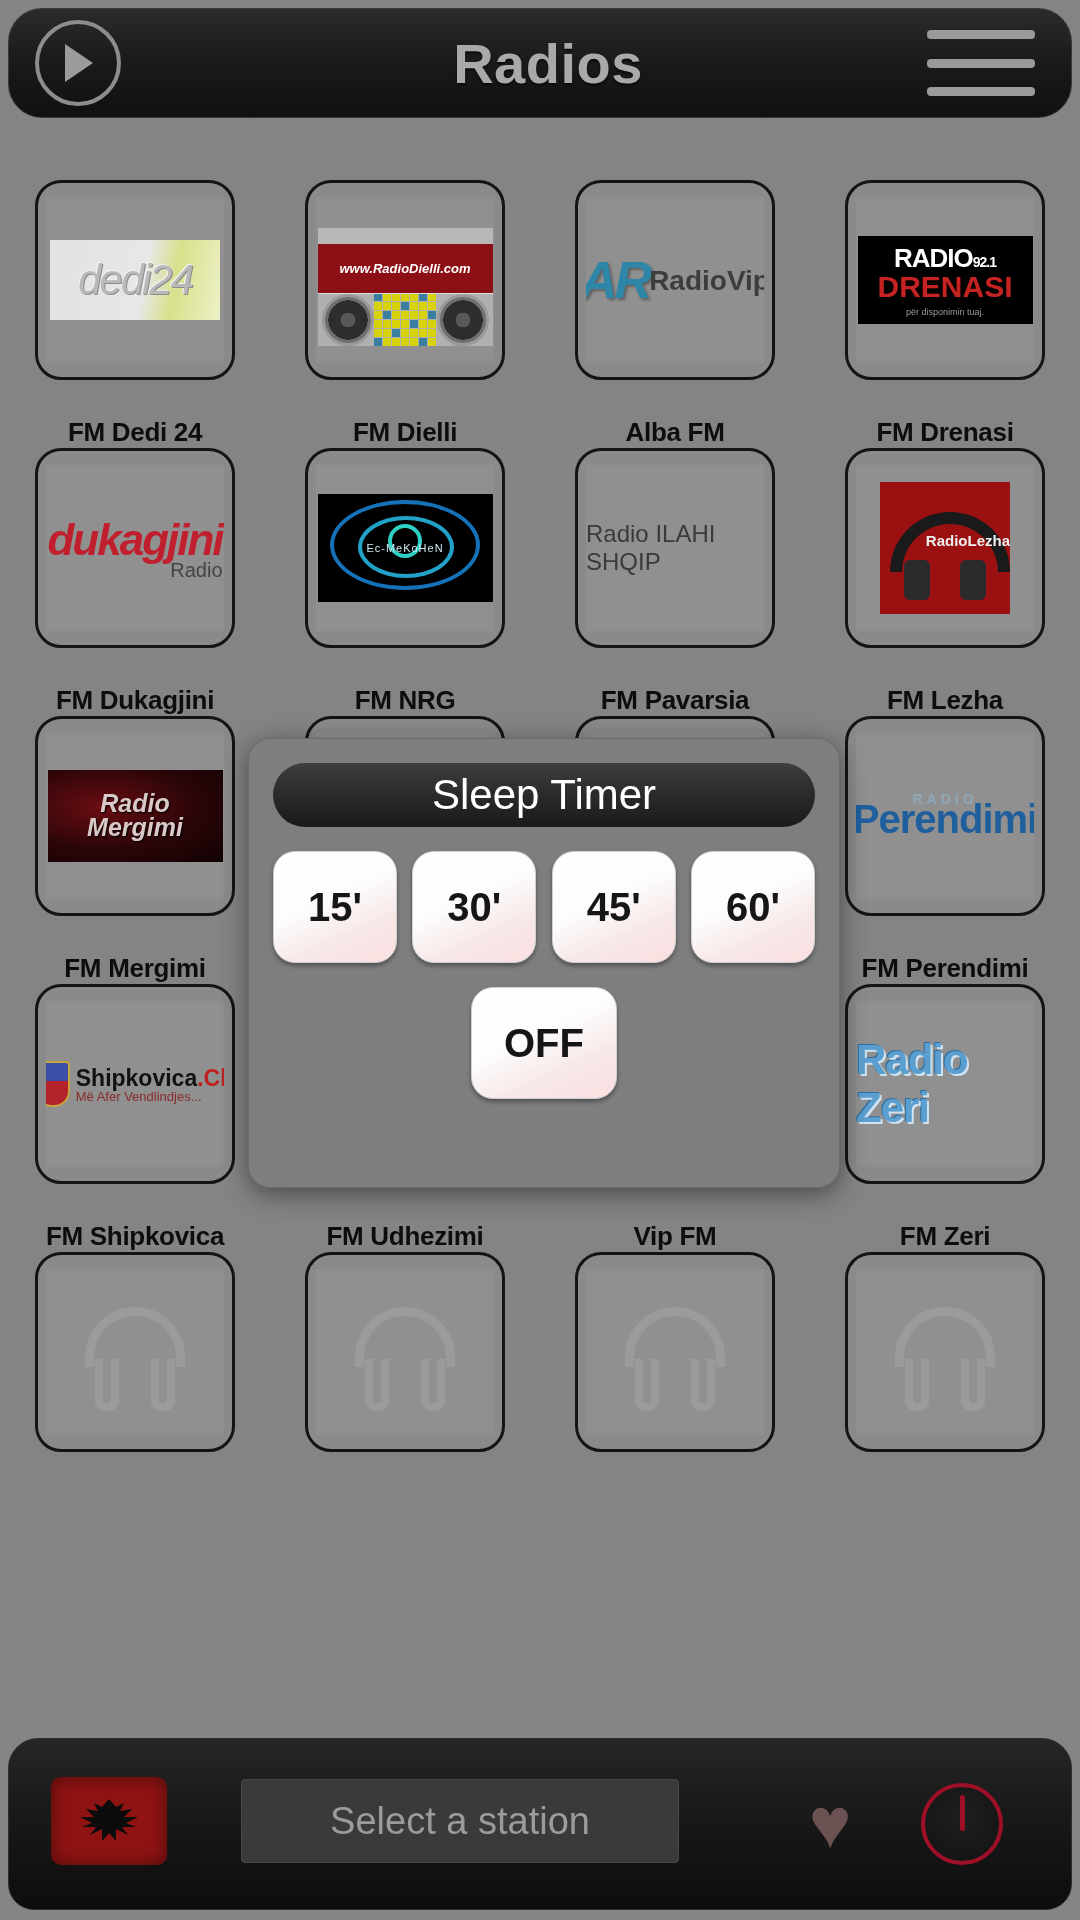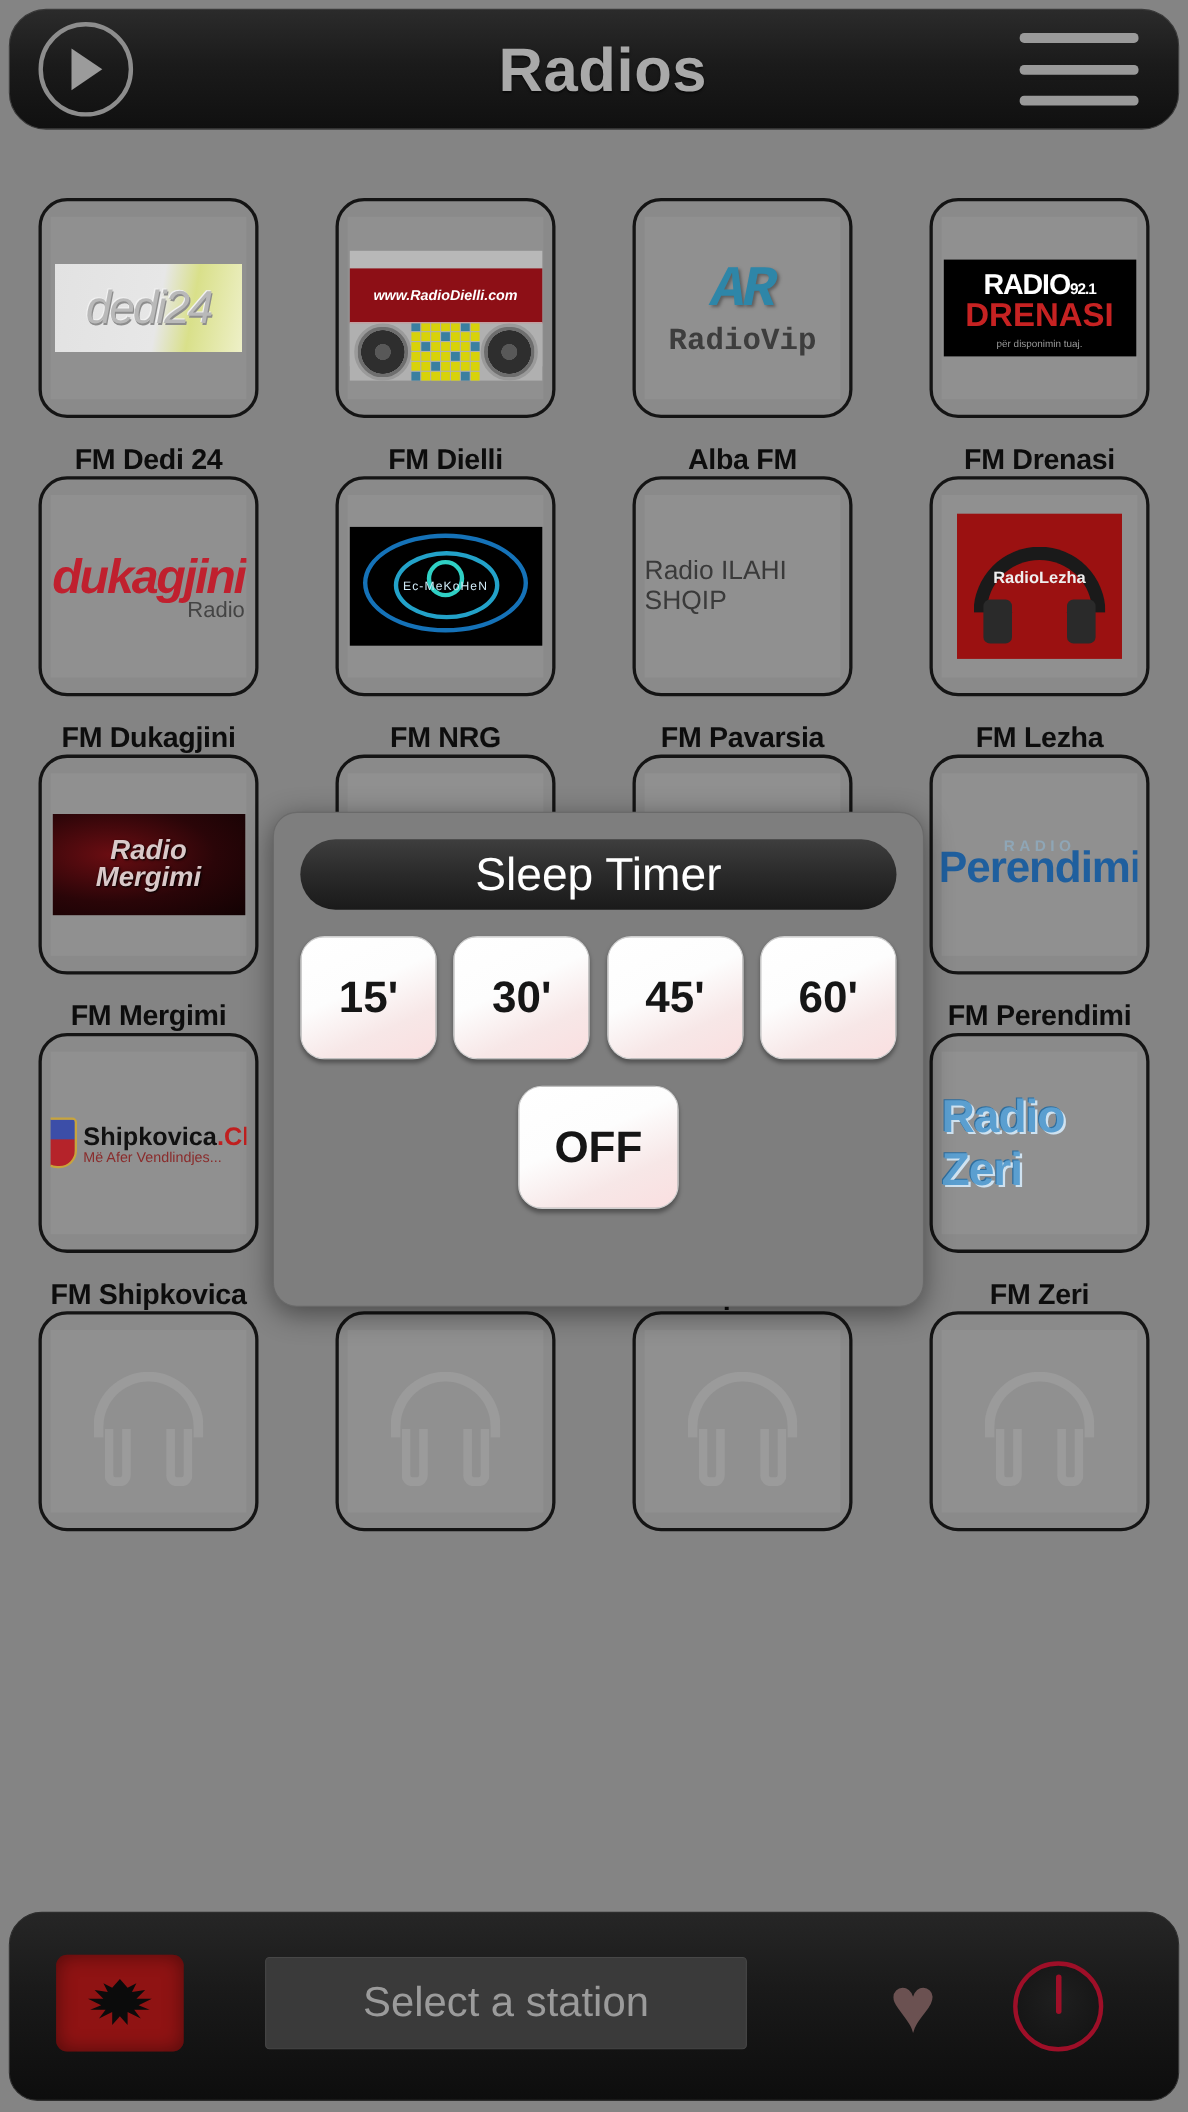--- a/index.html
+++ b/index.html
@@ -56,21 +56,21 @@
     display: flex; align-items: center; justify-content: center;
   }
   .tile .inner {
     width: 178px; height: 166px;
     background: #909090;
     display: flex; align-items: center; justify-content: center;
     overflow: hidden;
   }
   .cap {
     text-align: center; font-size: 26px; font-weight: bold; color: #0d0d0d;
-    margin-top: 22px; letter-spacing: -0.3px;
+    margin-top: 37px; letter-spacing: -0.3px;
     white-space: nowrap;
   }
 
   .lg-dedi { background:#d9d9d9; width:170px; height:80px; position:relative;
              background: linear-gradient(100deg,#e2e2e2 0%,#e7e7e7 55%,#d9e08a 72%,#eef0c8 100%);
              display:flex; align-items:center; justify-content:center; }
   .lg-dedi span { font-size:42px; font-style:italic; color:#b9b9b9;
                   text-shadow: 1px 1px 0 #8d8d8d, -1px -1px 0 #f2f2f2; letter-spacing:-2px;}
 
   .lg-dielli { width:175px; height:105px; background:#b8b8b8; display:flex; flex-direction:column; }
@@ -78,21 +78,21 @@
                     text-align:center; padding:17px 0; border-bottom:1px solid #ddd;margin-top:16px;}
   .lg-dielli .body { flex:1; display:flex; align-items:center; justify-content:space-between;
                      background:#b0b0b0; padding:0 4px; }
   .spk { width:52px; height:52px; border-radius:50%;
          background: radial-gradient(circle at 50% 50%, #585858 0 22%, #2e2e2e 23% 60%, #6e6e6e 61% 100%);
          border:3px solid #9a9a9a; }
   .eq { width:62px; height:52px; display:grid; grid-template-columns:repeat(7,1fr); grid-template-rows:repeat(6,1fr); gap:1px;}
   .eq i{ background:#d8d20a; display:block;}
   .eq i.c{ background:#3a7fa0;}
 
-  .lg-alba { display:flex; flex-direction:column; align-items:center; justify-content:flex-start;font-family:Liberation Mono, monospace; }
+  .lg-alba { display:flex; flex-direction:row; align-items:center; justify-content:flex-start; }
   .lg-alba .mark { font-size:52px; font-weight:bold; font-style:italic; color:#2e86a8; letter-spacing:-3px;
                    text-shadow: 2px 2px 3px rgba(0,0,0,.35); }
   .lg-alba .nm { font-size:28px; color:#3d3d3d; font-weight:bold; margin-top:2px;}
 
   .lg-drenasi { width:175px; height:88px; background:#000; display:flex; flex-direction:column;
                 align-items:center; justify-content:center; }
   .lg-drenasi .l1 { color:#fff; font-size:26px; font-weight:bold; letter-spacing:-1px;}
   .lg-drenasi .l1 small{ font-size:14px;}
   .lg-drenasi .l2 { color:#c62222; font-size:30px; font-weight:bold; letter-spacing:0px; margin-top:-4px;}
   .lg-drenasi .l3 { color:#9a9a9a; font-size:9px; margin-top:3px;}
@@ -101,22 +101,22 @@
   .lg-duka .m { font-size:44px; font-style:italic; font-weight:bold; color:#c0202e; letter-spacing:-2px;}
   .lg-duka .s { font-size:20px; color:#444; margin-top:-6px;}
 
   .lg-nrg { width:175px; height:108px; background:#000; position:relative; overflow:hidden;
             display:flex; align-items:center; justify-content:center;}
   .lg-nrg .sw { position:absolute; border:4px solid #1f8fd0; border-radius:50%;}
   .lg-nrg .t { color:#cfe9f5; font-size:11px; position:relative; z-index:3; letter-spacing:1px;}
 
   .lg-ilahi { font-size:24px; color:#3a3a3a; font-weight:normal; letter-spacing:0px;}
 
-  .lg-lezha { width:150px; height:132px; background:#9b1111; display:flex; align-items:center;
-              justify-content:center; position:relative; overflow:hidden;}
+  .lg-lezha { width:130px; height:132px; background:#9b1111; display:flex; align-items:center;
+              justify-content:flex-end; position:relative; overflow:hidden;}
   .lg-lezha .hp { position:absolute; width:120px; height:60px; border:12px solid #1a1a1a;
                   border-bottom:none; border-radius:70px 70px 0 0; top:30px;}
   .lg-lezha .ear{ position:absolute; width:26px;height:40px;background:#2a2a2a;border-radius:6px;top:78px;}
   .lg-lezha .ear.l{left:24px;} .lg-lezha .ear.r{right:24px;}
   .lg-lezha .t{ position:relative; z-index:4; color:#eee; font-size:15px; font-weight:bold; top:-8px;}
 
   .lg-mergimi{ width:175px; height:92px; background:#1a0406; position:relative; overflow:hidden;
                display:flex; align-items:center; justify-content:center;
                background: radial-gradient(ellipse at 30% 40%, #6a0d12 0%, #2a0508 55%, #120203 100%);}
   .lg-mergimi .t{ color:#d9c9c9; font-size:25px; font-style:italic; font-weight:bold;

